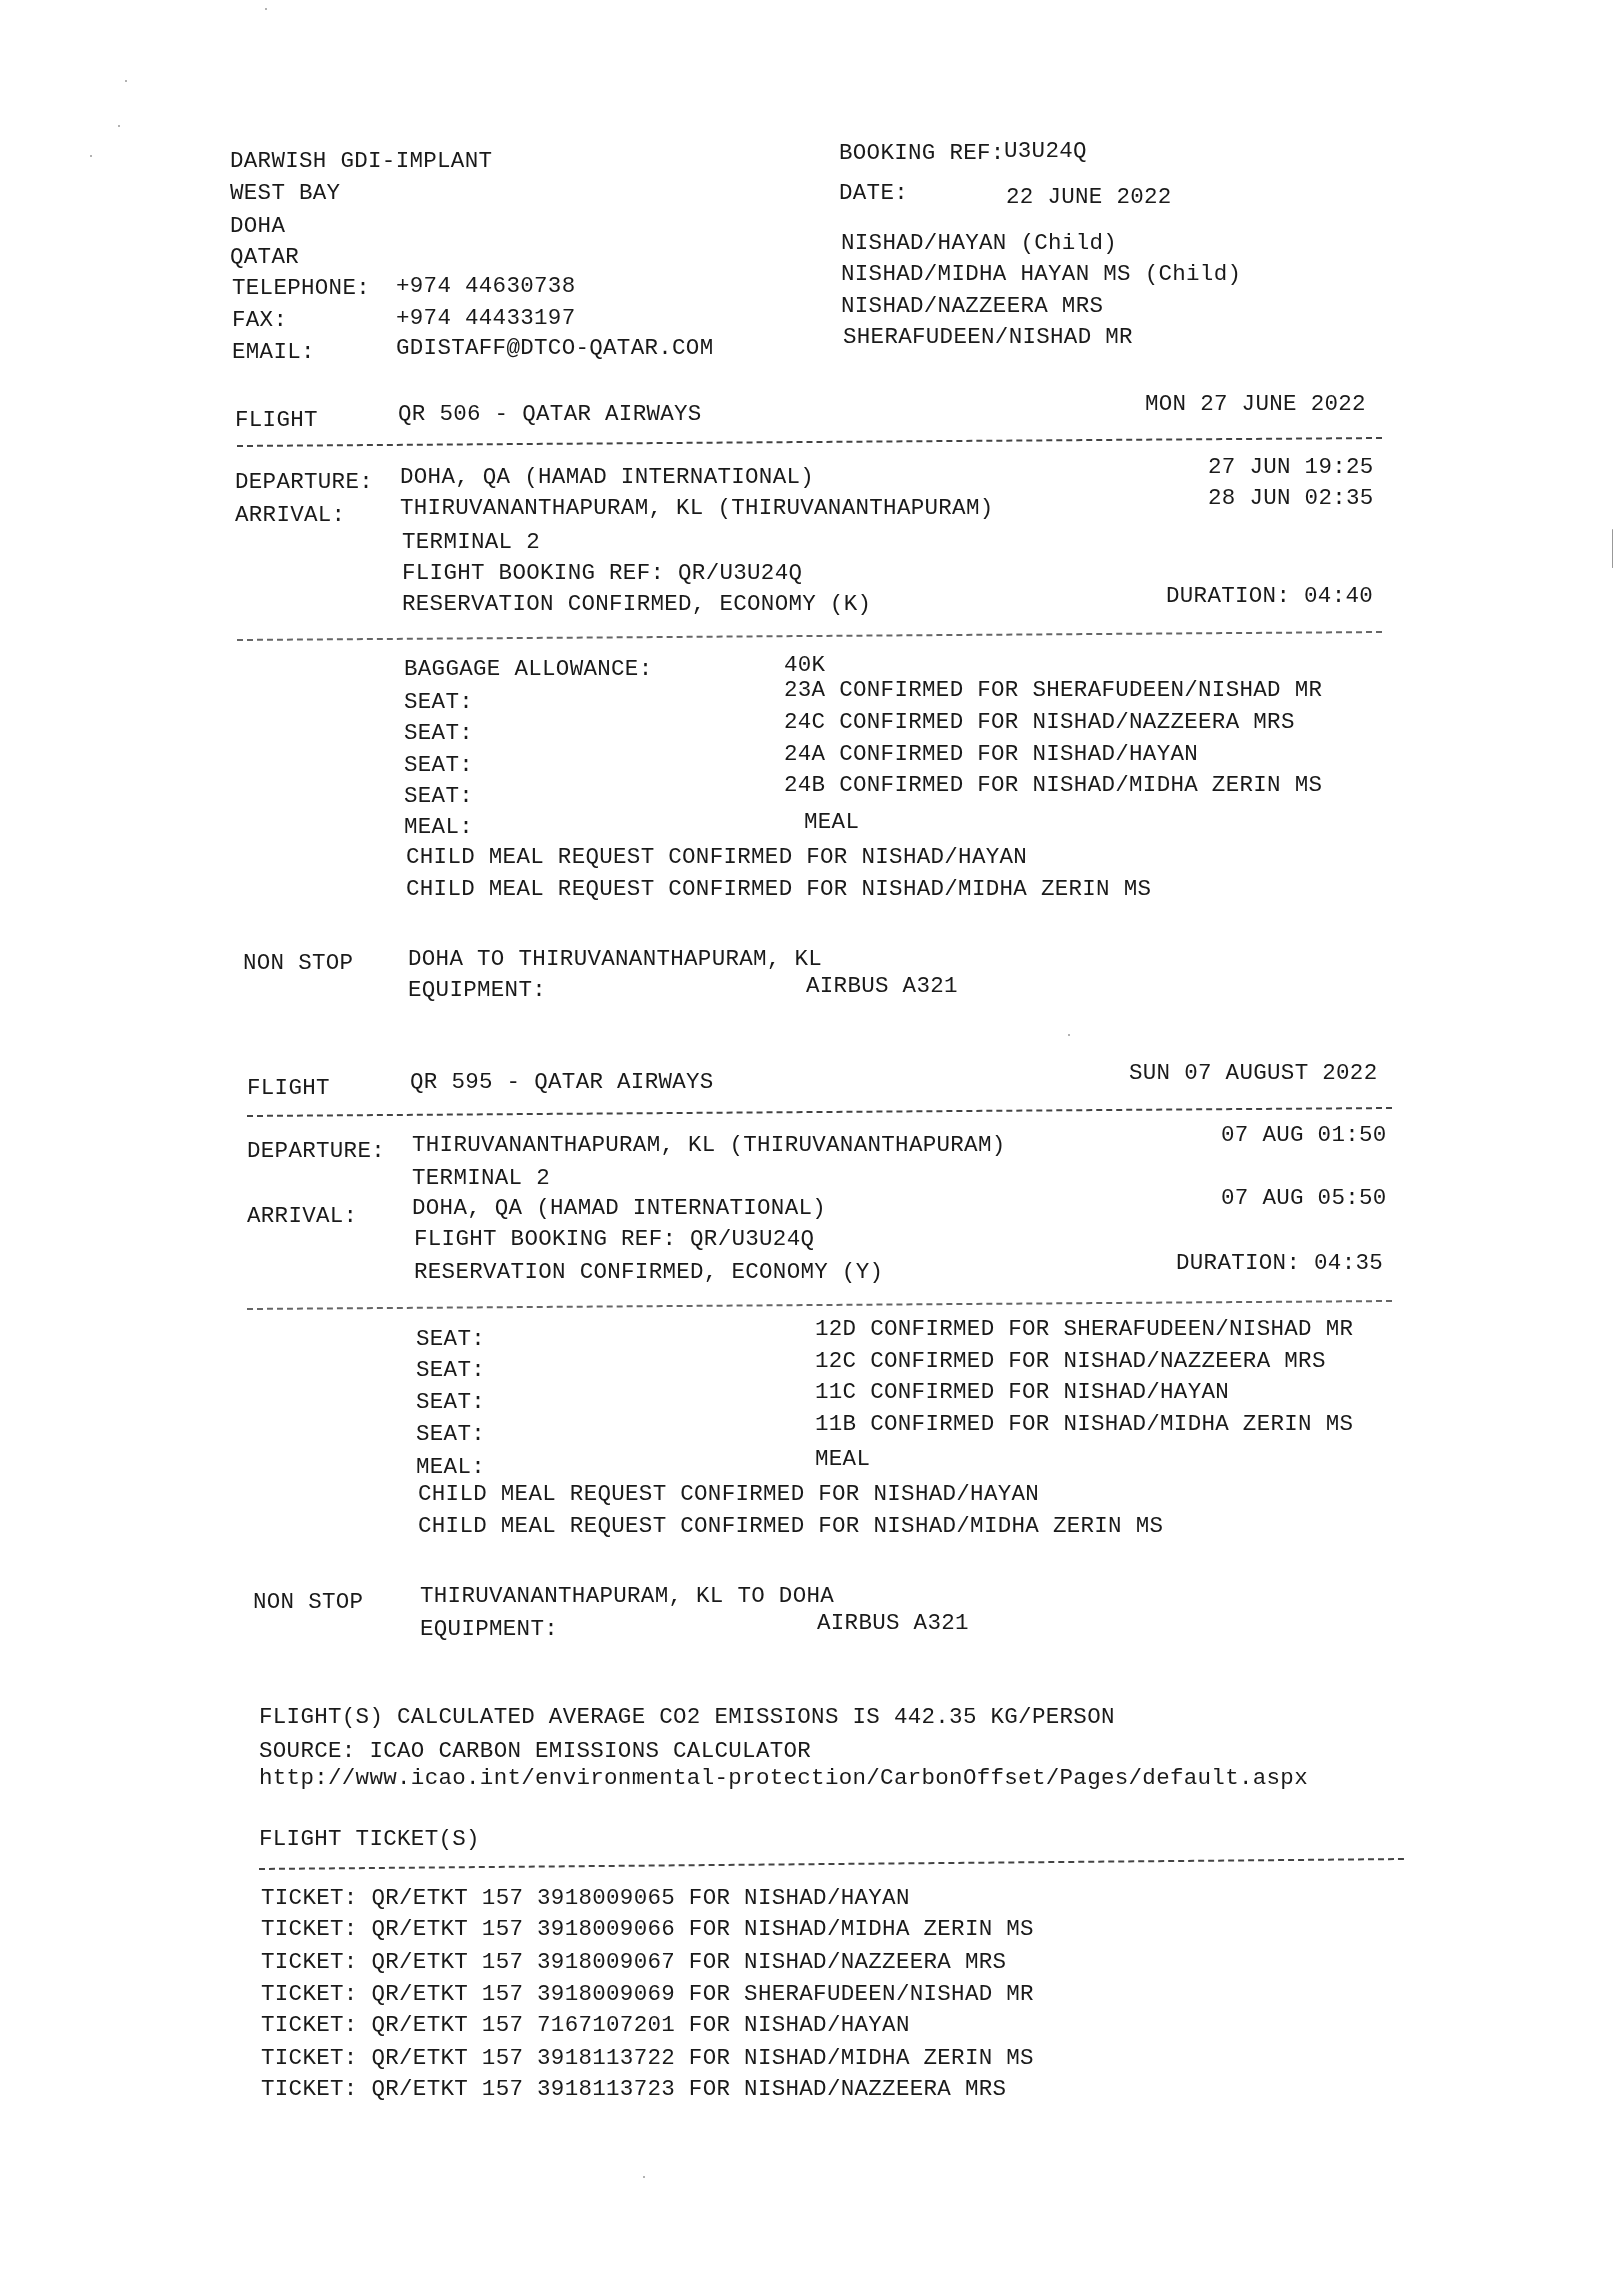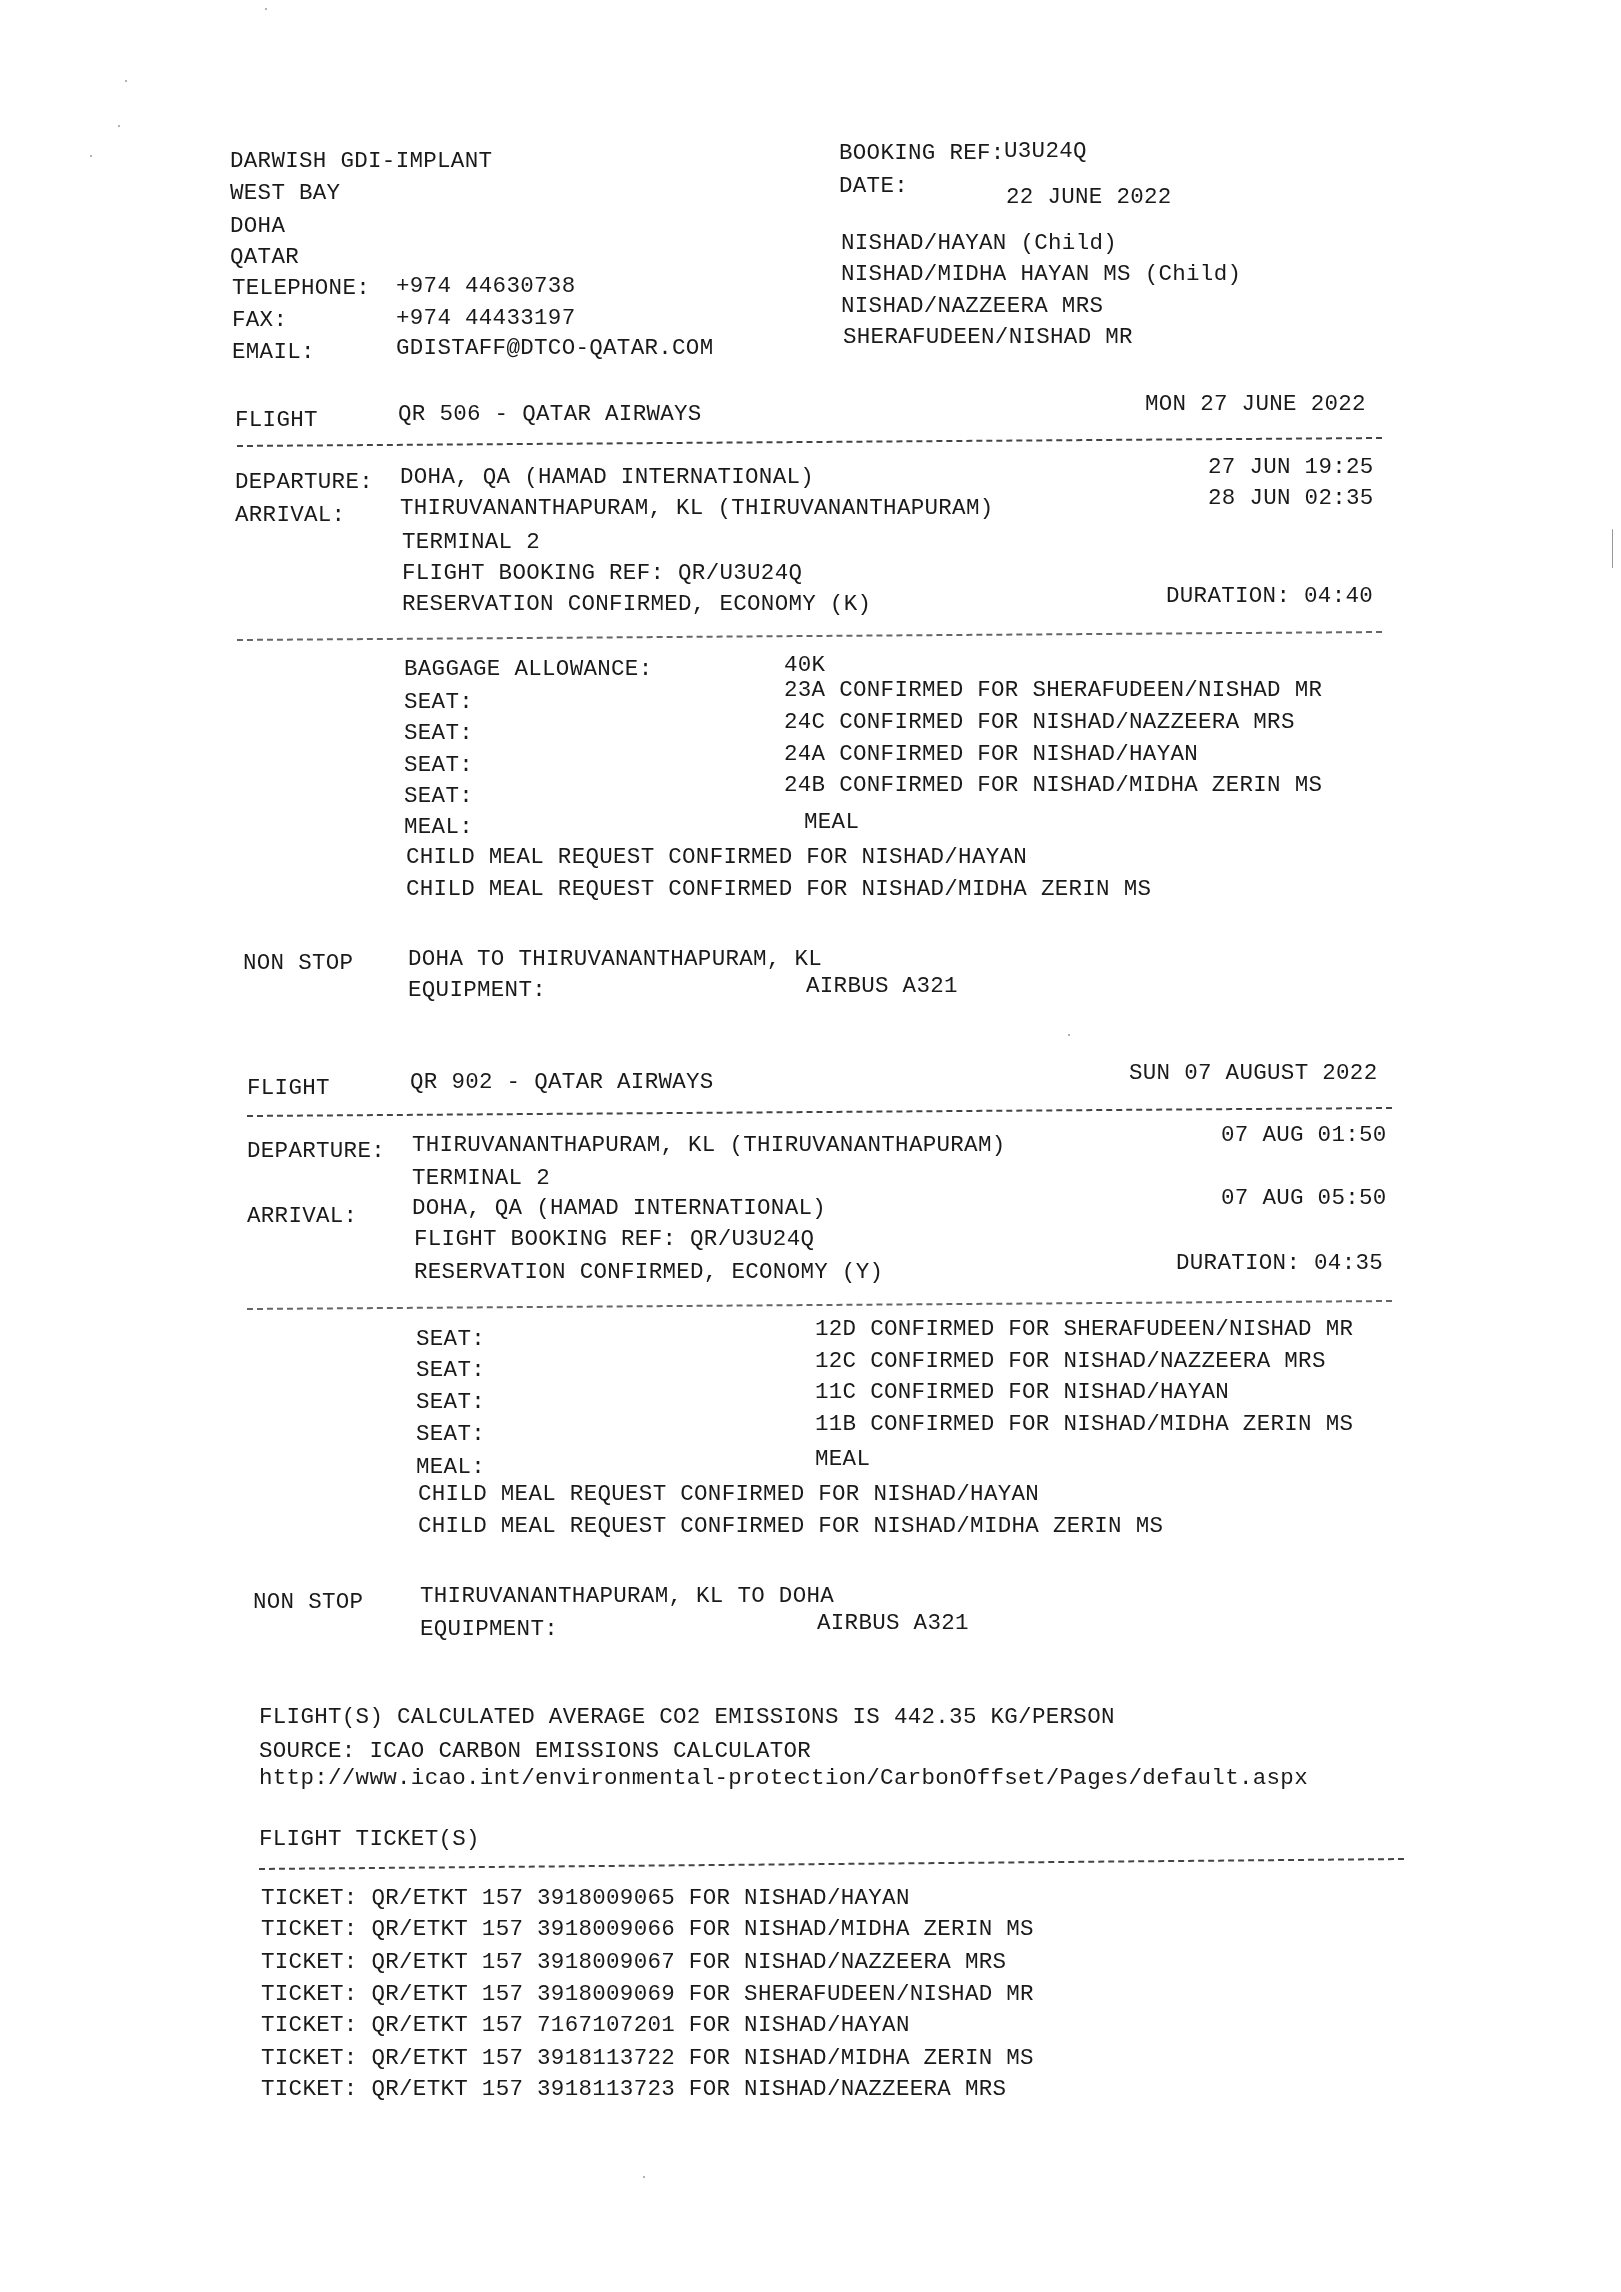--- a/index.html
+++ b/index.html
@@ -34,21 +34,21 @@
     <div class="t" style="left:396px;top:274px">+974 44630738</div>
     <div class="t" style="left:232px;top:308px">FAX:</div>
     <div class="t" style="left:396px;top:306px">+974 44433197</div>
     <div class="t" style="left:232px;top:340px">EMAIL:</div>
     <div class="t" style="left:396px;top:336px">GDISTAFF@DTCO-QATAR.COM</div>
   </div>
 
   <div>
     <div class="t" style="left:839px;top:141px">BOOKING REF:</div>
     <div class="t" style="left:1004px;top:139px">U3U24Q</div>
-    <div class="t" style="left:839px;top:174px">DATE:</div>
+    <div class="t" style="left:839px;top:181px">DATE:</div>
     <div class="t" style="left:1006px;top:185px">22 JUNE 2022</div>
     <div class="t" style="left:841px;top:231px">NISHAD/HAYAN (Child)</div>
     <div class="t" style="left:841px;top:262px">NISHAD/MIDHA HAYAN MS (Child)</div>
     <div class="t" style="left:841px;top:294px">NISHAD/NAZZEERA MRS</div>
     <div class="t" style="left:843px;top:325px">SHERAFUDEEN/NISHAD MR</div>
   </div>
 
   <div>
     <div class="t" style="left:235px;top:408px">FLIGHT</div>
     <div class="t" style="left:398px;top:402px">QR 506 - QATAR AIRWAYS</div>
@@ -83,21 +83,21 @@
     <div class="t" style="left:406px;top:877px">CHILD MEAL REQUEST CONFIRMED FOR NISHAD/MIDHA ZERIN MS</div>
 
     <div class="t" style="left:243px;top:951px">NON STOP</div>
     <div class="t" style="left:408px;top:947px">DOHA TO THIRUVANANTHAPURAM, KL</div>
     <div class="t" style="left:408px;top:978px">EQUIPMENT:</div>
     <div class="t" style="left:806px;top:974px">AIRBUS A321</div>
   </div>
 
   <div>
     <div class="t" style="left:247px;top:1076px">FLIGHT</div>
-    <div class="t" style="left:410px;top:1070px">QR 902 - QATAR AIRWAYS</div>
+    <div class="t" style="left:410px;top:1070px">QR 595 - QATAR AIRWAYS</div>
     <div class="t" style="left:1129px;top:1061px">SUN 07 AUGUST 2022</div>
     <div class="rule tilt" style="left:247px;top:1115px;width:1145px;transform:rotate(-0.4deg)"></div>
 
     <div class="t" style="left:247px;top:1139px">DEPARTURE:</div>
     <div class="t" style="left:412px;top:1133px">THIRUVANANTHAPURAM, KL (THIRUVANANTHAPURAM)</div>
     <div class="t" style="left:1221px;top:1123px">07 AUG 01:50</div>
     <div class="t" style="left:412px;top:1166px">TERMINAL 2</div>
     <div class="t" style="left:247px;top:1204px">ARRIVAL:</div>
     <div class="t" style="left:412px;top:1196px">DOHA, QA (HAMAD INTERNATIONAL)</div>
     <div class="t" style="left:1221px;top:1186px">07 AUG 05:50</div>

